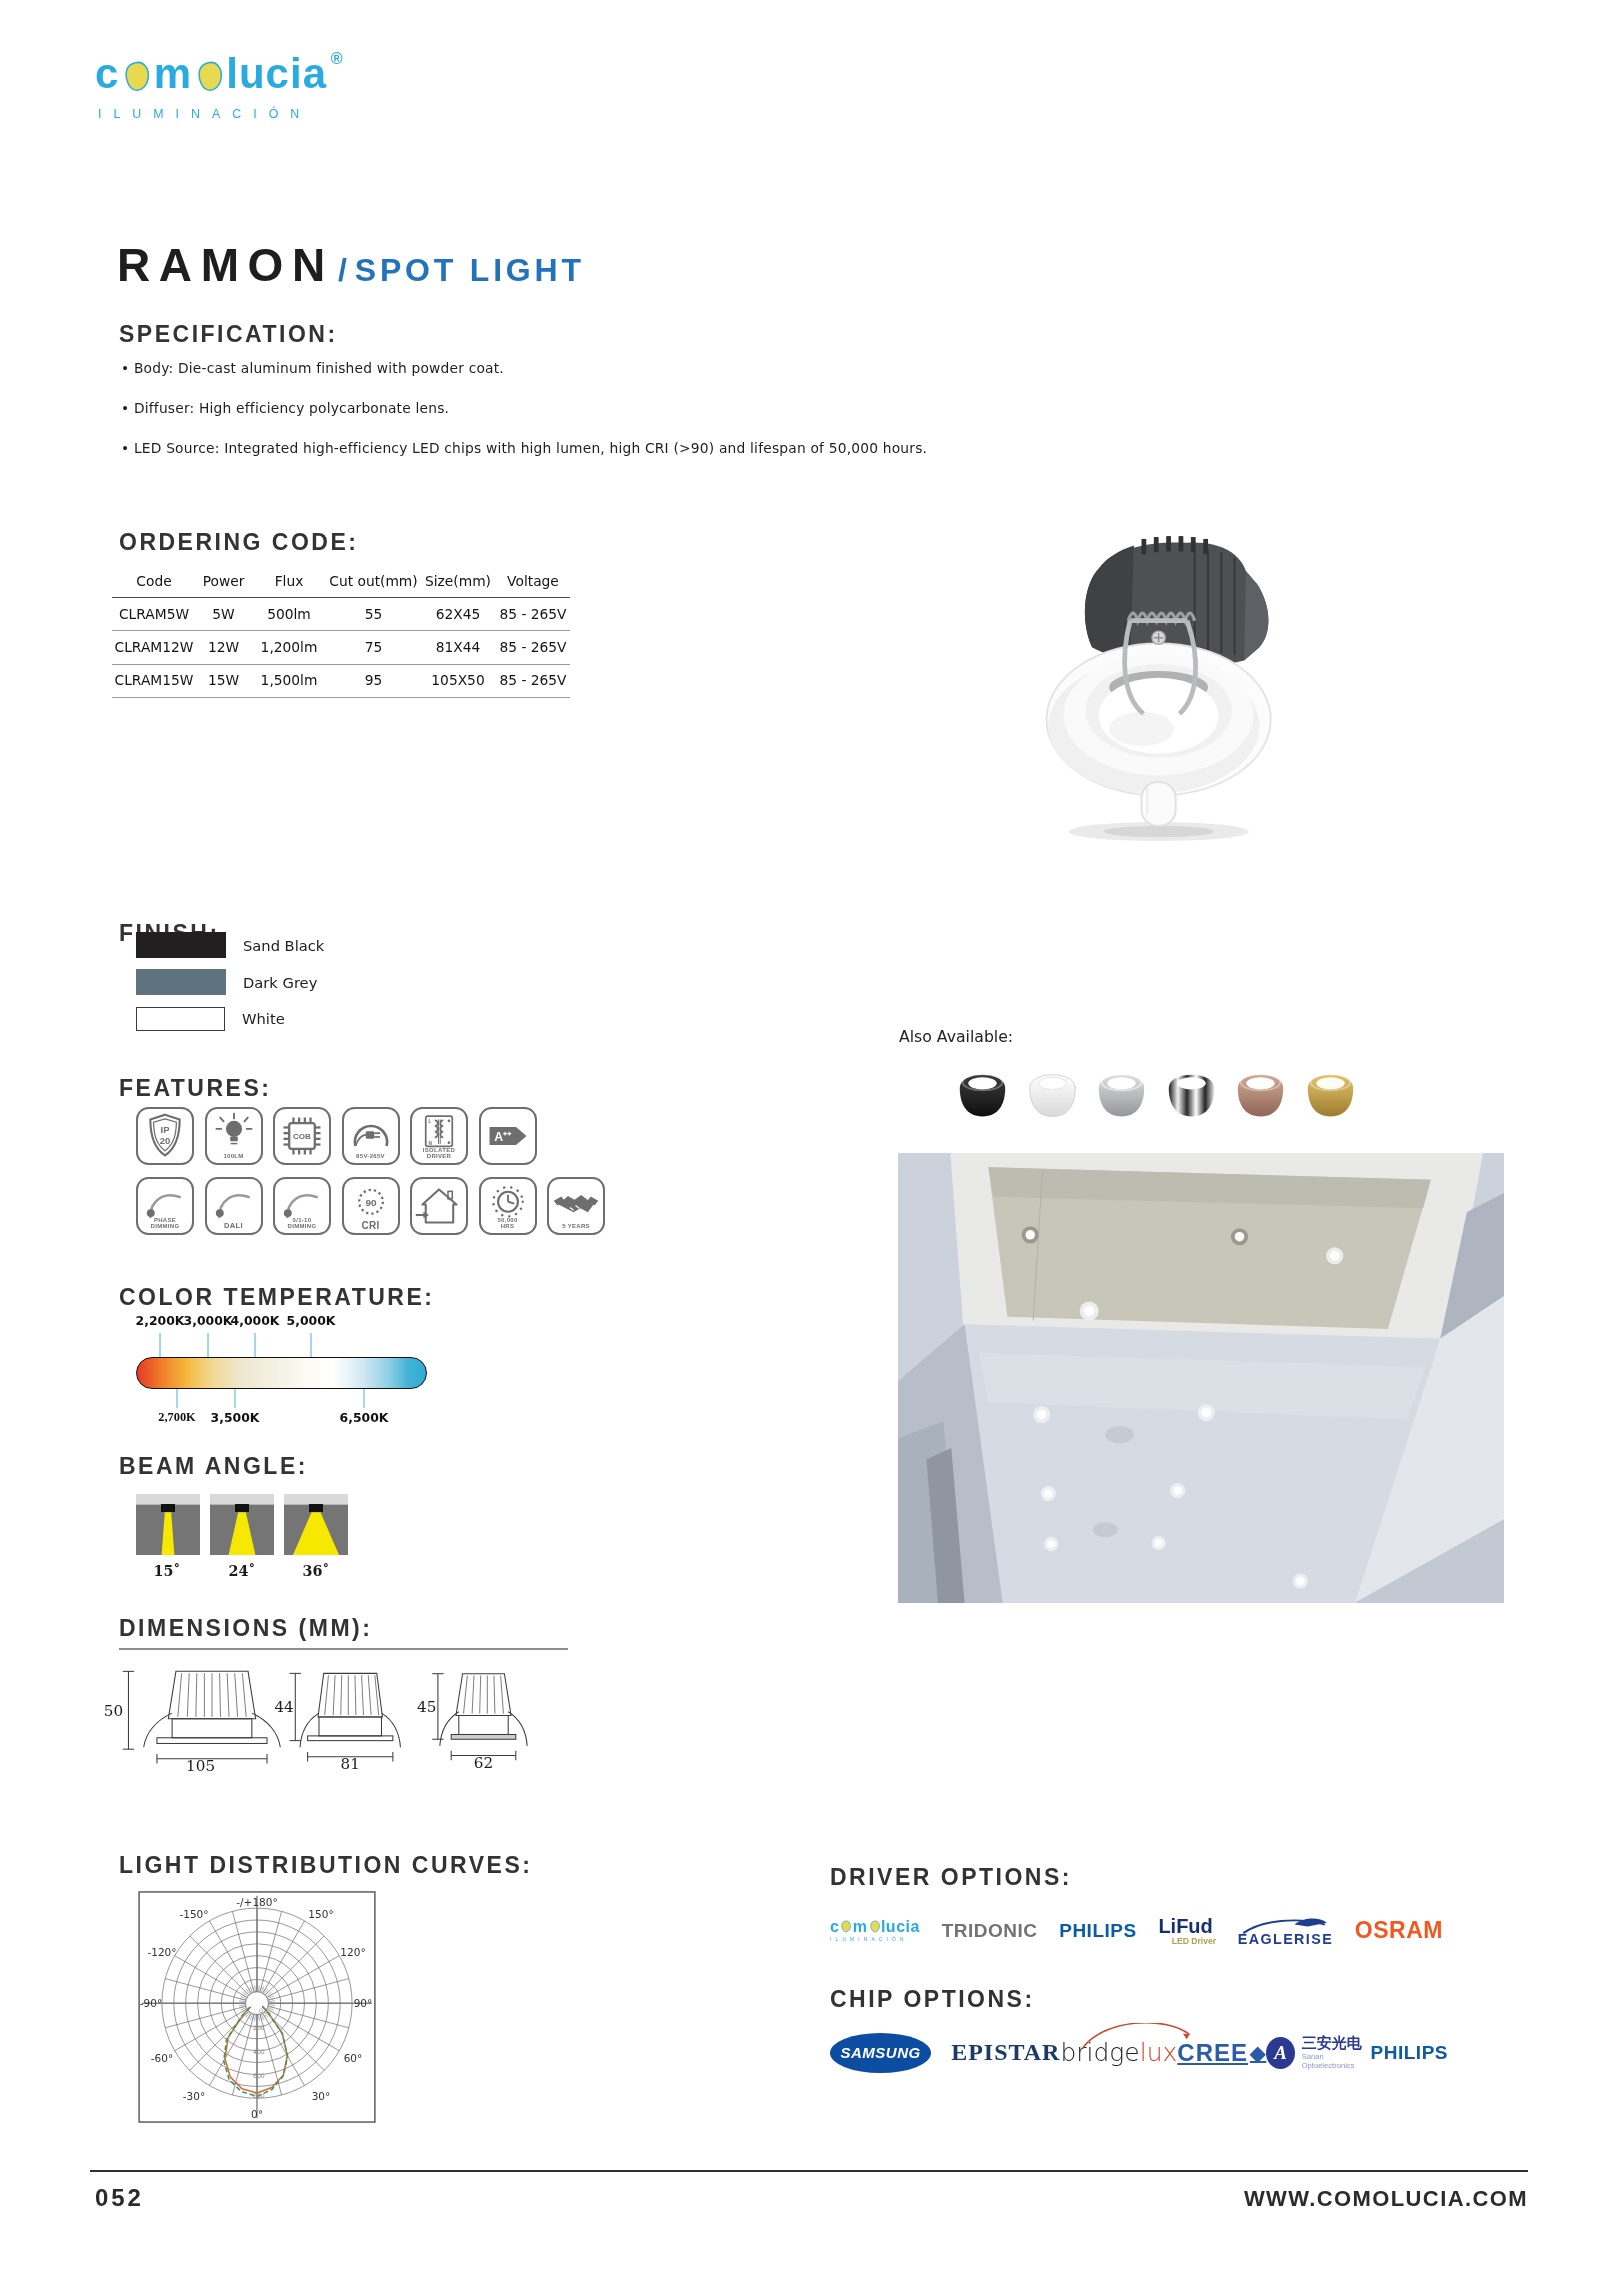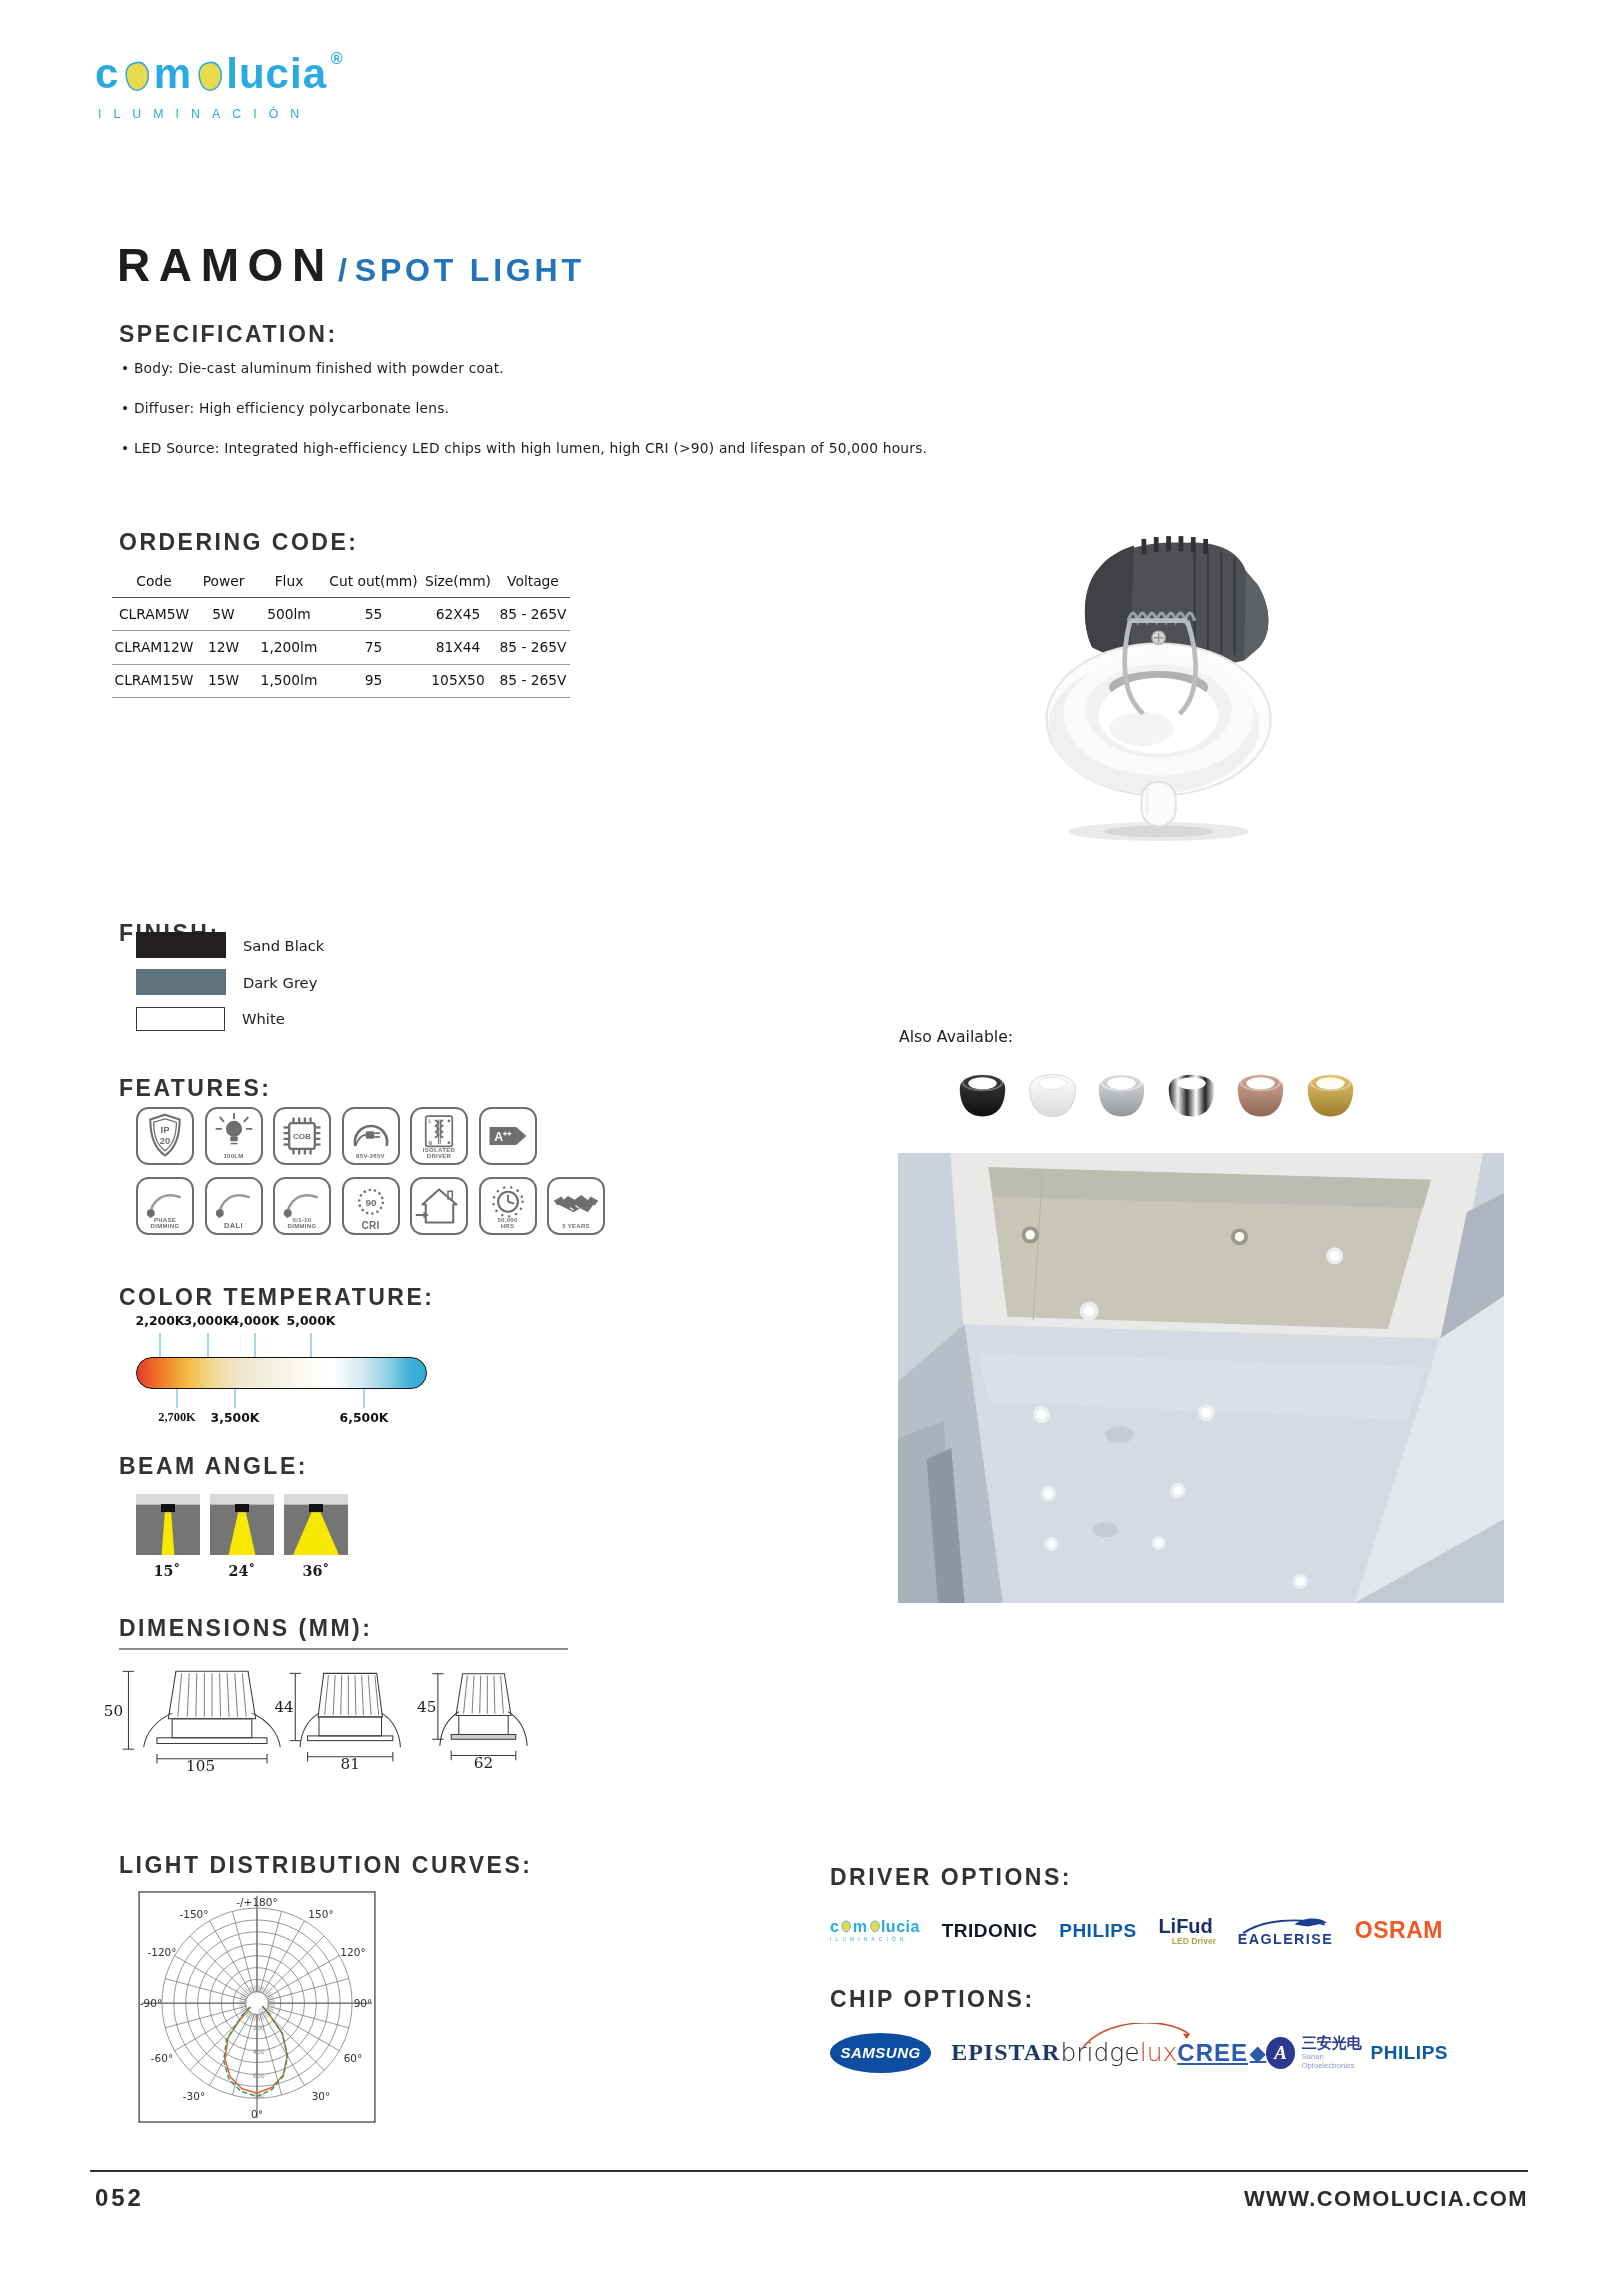--- a/index.html
+++ b/index.html
@@ -49,21 +49,21 @@
   .beam .cone{position:absolute;inset:0;background:#f6e800;}
   .beam-lab{position:absolute;transform:translateX(-50%);font:700 14.3px "DejaVu Serif",serif;color:#1c1c1c;}
   .dimtxt{font:16px "DejaVu Serif",serif;fill:#1c1c1c;}
   .tline{stroke:#3c3c3c;stroke-width:1.1;fill:none;}
   .thin{stroke:#555;stroke-width:.8;fill:none;}
   
   .pl{position:absolute;transform:translateX(-50%);font:10.5px "DejaVu Sans",sans-serif;color:#333;white-space:nowrap;}
   .prl{position:absolute;font:6.2px "DejaVu Sans",sans-serif;color:#8a8a8a;}
   
   .brandrow{display:flex;align-items:center;justify-content:space-between;}
-  .tridonic{font:700 19px "Liberation Sans",sans-serif;color:#0f172a;letter-spacing:0.5px;}
+  .tridonic{font:700 19px "Liberation Sans",sans-serif;color:#737373;letter-spacing:0.5px;}
   .philips{font:800 19px "Liberation Sans",sans-serif;color:#0b5ca8;letter-spacing:0.5px;}
   .osram{font:800 23px "Liberation Sans",sans-serif;color:#f05a22;letter-spacing:0.5px;}
   .lifud-n{font:800 20px "Liberation Sans",sans-serif;color:#162f6d;line-height:1;}
   .lifud-s{font:700 8.6px "Liberation Sans",sans-serif;color:#b5a14a;margin-left:13.3px;}
   .eagle{font:600 14.3px "Liberation Sans",sans-serif;color:#1e3e8f;letter-spacing:1.4px;}
   .mini-lg{font:600 16px "Liberation Sans",sans-serif;color:#29abe2;letter-spacing:0.5px;line-height:1;}
   .mini-sub{font:500 4.8px "Liberation Sans",sans-serif;color:#29abe2;letter-spacing:4.2px;margin-top:1.9px;}
   .samsung{width:112px;height:40px;border-radius:50%;background:#0c4da2;display:flex;align-items:center;justify-content:center;}
   .samsung span{font:700 italic 15px "Liberation Sans",sans-serif;color:#fff;letter-spacing:0.5px;}
   .epistar{font:700 24px "Liberation Serif",serif;color:#1c3a66;letter-spacing:1px;padding-left:20px;}

